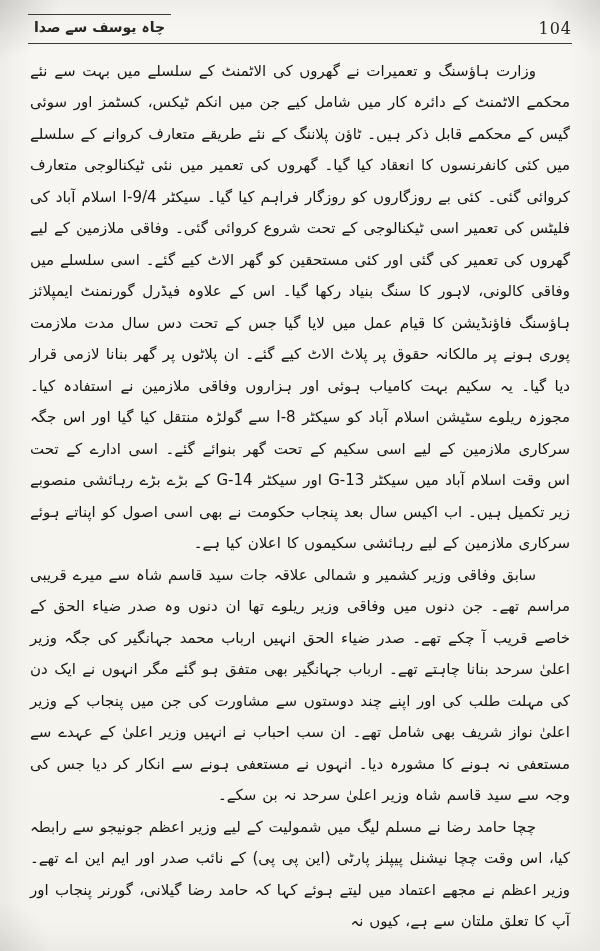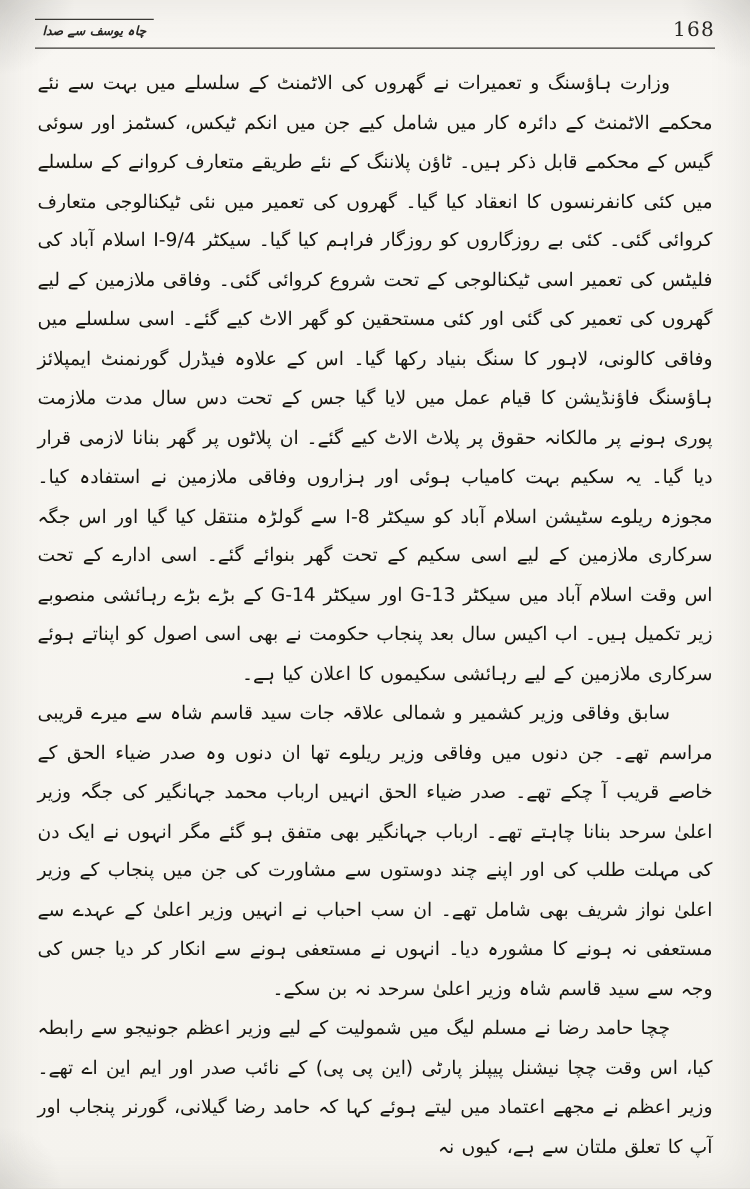--- a/index.html
+++ b/index.html
@@ -27,27 +27,26 @@
     flex-direction: row;
     justify-content: space-between;
     align-items: flex-end;
     margin: 14px 28px 0 28px;
     padding-bottom: 3px;
     border-bottom: 1.5px solid #3a3935;
     direction: ltr;
   }
   .header-title {
     direction: rtl;
-    font-size: 10px;
+    font-size: 14px;
     font-weight: bold;
     color: #262522;
     border-top: 1.5px solid #3a3935;
     padding: 3px 6px 2px 6px;
     line-height: 1.4;
-    font-style: italic;
   }
   .page-number {
     font-family: "DejaVu Serif", serif;
     font-size: 16px;
     color: #262522;
     letter-spacing: 1px;
     padding-bottom: 2px;
   }
   .text-block {
     padding: 12px 30px 0 30px;
@@ -64,21 +63,21 @@
     word-spacing: 1px;
   }
 </style>
 </head>
 <body>
 
 <div class="page">
 
   <header class="page-header">
     <span class="header-title">چاہ یوسف سے صدا</span>
-    <span class="page-number">168</span>
+    <span class="page-number">104</span>
   </header>
 
   <main class="text-block">
     <p>وزارت ہاؤسنگ و تعمیرات نے گھروں کی الاٹمنٹ کے سلسلے میں بہت سے نئے محکمے الاٹمنٹ کے دائرہ کار میں شامل کیے جن میں انکم ٹیکس، کسٹمز اور سوئی گیس کے محکمے قابل ذکر ہیں۔ ٹاؤن پلاننگ کے نئے طریقے متعارف کروانے کے سلسلے میں کئی کانفرنسوں کا انعقاد کیا گیا۔ گھروں کی تعمیر میں نئی ٹیکنالوجی متعارف کروائی گئی۔ کئی بے روزگاروں کو روزگار فراہم کیا گیا۔ سیکٹر I-9/4 اسلام آباد کی فلیٹس کی تعمیر اسی ٹیکنالوجی کے تحت شروع کروائی گئی۔ وفاقی ملازمین کے لیے گھروں کی تعمیر کی گئی اور کئی مستحقین کو گھر الاٹ کیے گئے۔ اسی سلسلے میں وفاقی کالونی، لاہور کا سنگ بنیاد رکھا گیا۔ اس کے علاوہ فیڈرل گورنمنٹ ایمپلائز ہاؤسنگ فاؤنڈیشن کا قیام عمل میں لایا گیا جس کے تحت دس سال مدت ملازمت پوری ہونے پر مالکانہ حقوق پر پلاٹ الاٹ کیے گئے۔ ان پلاٹوں پر گھر بنانا لازمی قرار دیا گیا۔ یہ سکیم بہت کامیاب ہوئی اور ہزاروں وفاقی ملازمین نے استفادہ کیا۔ مجوزہ ریلوے سٹیشن اسلام آباد کو سیکٹر I-8 سے گولڑہ منتقل کیا گیا اور اس جگہ سرکاری ملازمین کے لیے اسی سکیم کے تحت گھر بنوائے گئے۔ اسی ادارے کے تحت اس وقت اسلام آباد میں سیکٹر G-13 اور سیکٹر G-14 کے بڑے بڑے رہائشی منصوبے زیر تکمیل ہیں۔ اب اکیس سال بعد پنجاب حکومت نے بھی اسی اصول کو اپناتے ہوئے سرکاری ملازمین کے لیے رہائشی سکیموں کا اعلان کیا ہے۔</p>
     <p>سابق وفاقی وزیر کشمیر و شمالی علاقہ جات سید قاسم شاہ سے میرے قریبی مراسم تھے۔ جن دنوں میں وفاقی وزیر ریلوے تھا ان دنوں وہ صدر ضیاء الحق کے خاصے قریب آ چکے تھے۔ صدر ضیاء الحق انہیں ارباب محمد جہانگیر کی جگہ وزیر اعلیٰ سرحد بنانا چاہتے تھے۔ ارباب جہانگیر بھی متفق ہو گئے مگر انہوں نے ایک دن کی مہلت طلب کی اور اپنے چند دوستوں سے مشاورت کی جن میں پنجاب کے وزیر اعلیٰ نواز شریف بھی شامل تھے۔ ان سب احباب نے انہیں وزیر اعلیٰ کے عہدے سے مستعفی نہ ہونے کا مشورہ دیا۔ انہوں نے مستعفی ہونے سے انکار کر دیا جس کی وجہ سے سید قاسم شاہ وزیر اعلیٰ سرحد نہ بن سکے۔</p>
     <p>چچا حامد رضا نے مسلم لیگ میں شمولیت کے لیے وزیر اعظم جونیجو سے رابطہ کیا، اس وقت چچا نیشنل پیپلز پارٹی (این پی پی) کے نائب صدر اور ایم این اے تھے۔ وزیر اعظم نے مجھے اعتماد میں لیتے ہوئے کہا کہ حامد رضا گیلانی، گورنر پنجاب اور آپ کا تعلق ملتان سے ہے، کیوں نہ</p>
   </main>
 
 </div>
 

